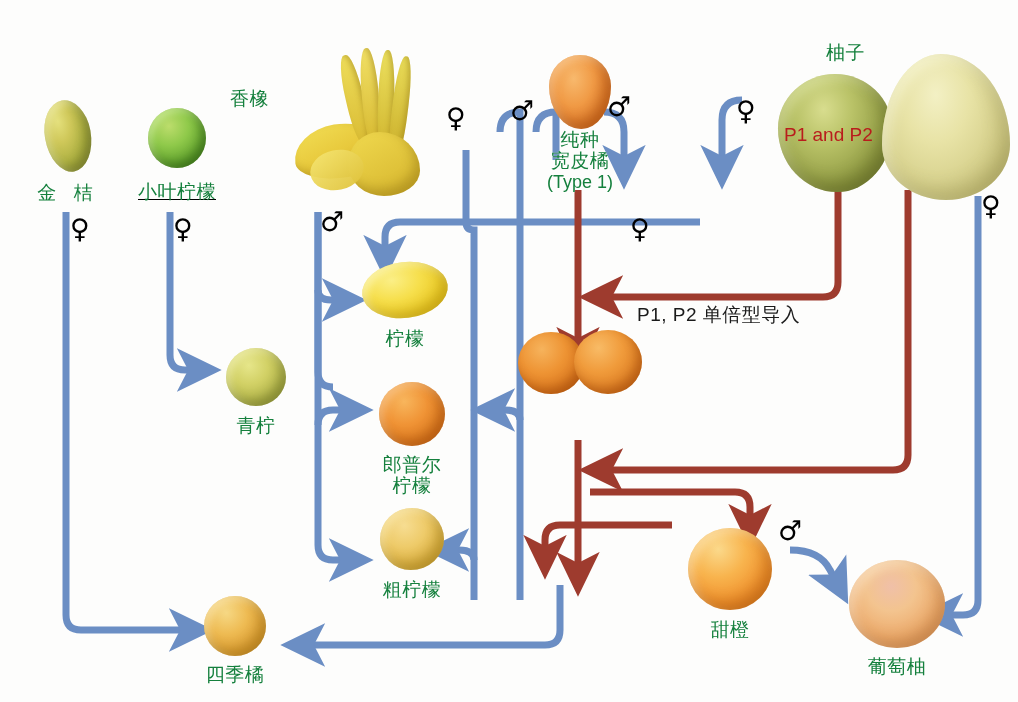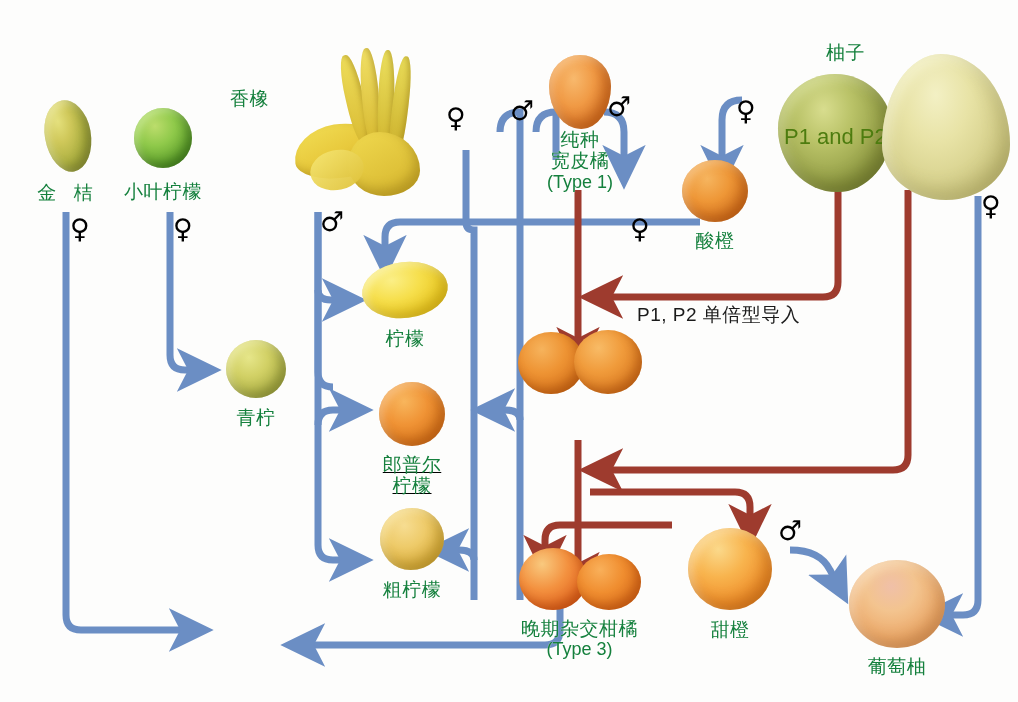--- a/index.html
+++ b/index.html
@@ -59,22 +59,22 @@
   }
   .anno {
     position: absolute;
     font-size: 19px;
     color: #1a1a1a;
     white-space: nowrap;
     letter-spacing: 0.5px;
   }
   .onfruit {
     position: absolute;
-    font-size: 22px;
-    color: #4d7c0f;
+    font-size: 19px;
+    color: #b91c1c;
     white-space: nowrap;
     font-family: "Liberation Sans", sans-serif;
   }
 </style>
 </head>
 <body>
 
 <div id="stage">
 
   <svg id="wires" viewBox="0 0 1018 702" xmlns="http://www.w3.org/2000/svg">
@@ -141,21 +141,21 @@
   </svg>
 
   <div class="node" style="left:16px; top:100px; width:104px;">
     <div class="fruit" style="width:46px;height:72px;border-radius:50% 50% 50% 50%/48% 48% 52% 52%;
                 background:radial-gradient(ellipse at 34% 28%, #e4e07c 0%, #cfc85a 28%, #a8ad3e 62%, #7d8a32 100%);
                 box-shadow:inset -5px -6px 10px rgba(70,70,20,.35), inset 4px 4px 8px rgba(255,255,210,.5);
                 transform:rotate(-10deg);"></div>
     <div class="label wide" style="margin-top:10px;">金  桔</div>
   </div>
 
-  <div class="node" style="left:110px; top:108px; width:106px;">
+  <div class="node" style="left:124px; top:108px; width:106px;text-decoration:underline;">
     <div class="fruit" style="width:58px;height:60px;border-radius:50%;
                 background:radial-gradient(circle at 36% 30%, #bcdd6c 0%, #8fc94a 35%, #5fa02c 70%, #3e7a1d 100%);
                 box-shadow:inset -5px -5px 9px rgba(30,70,10,.4), inset 4px 4px 7px rgba(240,255,200,.45);"></div>
     <div class="label" style="margin-top:13px;">小叶柠檬</div>
   </div>
 
   <div class="node" style="left:228px; top:40px; width:210px;">
     <div class="label" style="position:absolute; left:2px; top:48px;">香橡</div>
     <div class="fruit" style="position:absolute; left:60px; top:6px; width:140px; height:160px;">
       <div style="position:absolute;left:6px;top:78px;width:92px;height:54px;border-radius:48% 52% 46% 54%/60% 58% 42% 40%;
@@ -185,26 +185,20 @@
     <div class="fruit" style="width:62px;height:74px;border-radius:50% 50% 48% 52%/42% 42% 58% 58%;
                 background:radial-gradient(ellipse at 40% 32%, #f8b96d 0%, #f09a45 38%, #db7526 72%, #b55a18 100%);
                 box-shadow:inset -6px -7px 12px rgba(140,60,5,.4), inset 4px 4px 8px rgba(255,230,190,.5);"></div>
     <div class="label" style="">
       <span>纯种</span><br>
       <span>宽皮橘</span>
       <span class="sub">(Type 1)</span>
     </div>
   </div>
 
-  <div class="node" style="left:655px; top:160px; width:120px;">
-    <div class="fruit" style="width:66px;height:62px;border-radius:50%;
-                background:radial-gradient(circle at 38% 30%, #f6b55f 0%, #ee9737 38%, #d6741f 74%, #a85314 100%);
-                box-shadow:inset -6px -6px 11px rgba(140,60,5,.42), inset 4px 4px 8px rgba(255,232,192,.5);"></div>
-    <div class="label" style="margin-top:8px;">酸橙</div>
-  </div>
 
   <div class="node" style="left:778px; top:42px; width:232px;">
     <div class="label" style="position:absolute; left:48px; top:0px;">柚子</div>
     <div class="fruit" style="position:absolute; left:0px; top:32px; width:114px;height:118px;border-radius:50% 50% 48% 52%/46% 46% 54% 54%;
                 background:radial-gradient(ellipse at 40% 30%, #d8dd8e 0%, #b9c267 30%, #8f9a42 68%, #6b7530 100%);
                 box-shadow:inset -8px -9px 16px rgba(70,75,20,.4), inset 6px 6px 12px rgba(250,255,210,.42);"></div>
     <div class="onfruit" style="left:6px; top:82px;">P1 and P2</div>
     <div class="fruit" style="position:absolute; left:104px; top:12px; width:128px;height:146px;
                 border-radius:46% 54% 50% 50%/62% 62% 38% 38%;
                 background:radial-gradient(ellipse at 42% 28%, #f3f0c4 0%, #e8e3a6 32%, #d2cc86 70%, #b3ac63 100%);
@@ -212,28 +206,28 @@
   </div>
 
   <div class="node" style="left:340px; top:262px; width:130px;">
     <div class="fruit" style="width:86px;height:56px;border-radius:50% 50% 50% 50%/50% 50% 50% 50%;
                 background:radial-gradient(ellipse at 36% 30%, #fbef86 0%, #f6df4c 36%, #e8c51e 74%, #c7a40f 100%);
                 box-shadow:inset -6px -6px 11px rgba(150,120,10,.35), inset 4px 4px 9px rgba(255,255,220,.6);
                 transform:rotate(-7deg);"></div>
     <div class="label" style="margin-top:10px;">柠檬</div>
   </div>
 
-  <div class="node" style="left:196px; top:340px; width:120px;">
+  <div class="node" style="left:196px; top:348px; width:120px;">
     <div class="fruit" style="width:60px;height:58px;border-radius:50%;
                 background:radial-gradient(circle at 38% 30%, #e6e68a 0%, #d2d166 34%, #adb046 72%, #868c34 100%);
                 box-shadow:inset -6px -6px 10px rgba(80,85,25,.36), inset 4px 4px 8px rgba(255,255,215,.5);"></div>
     <div class="label" style="margin-top:9px;">青柠</div>
   </div>
 
-  <div class="node" style="left:352px; top:382px; width:120px;text-decoration:underline;">
+  <div class="node" style="left:352px; top:382px; width:120px;">
     <div class="fruit" style="width:66px;height:64px;border-radius:50%;
                 background:radial-gradient(circle at 38% 30%, #f8b65d 0%, #f09436 38%, #dc7a1e 74%, #b35a13 100%);
                 box-shadow:inset -6px -6px 11px rgba(140,60,5,.42), inset 4px 4px 8px rgba(255,230,190,.5);"></div>
     <div class="label" style="margin-top:8px;">
       <span>郎普尔</span><br>
       <span>柠檬</span>
     </div>
   </div>
 
   <div class="node" style="left:352px; top:508px; width:120px;">
@@ -247,49 +241,41 @@
     <div class="fruit" style="position:relative; width:124px; height:64px;">
       <div style="position:absolute;left:0;top:2px;width:66px;height:62px;border-radius:50%;
                   background:radial-gradient(circle at 36% 28%, #f6b35c 0%, #ee9434 38%, #d9761d 74%, #ad5712 100%);
                   box-shadow:inset -5px -6px 10px rgba(140,60,5,.42);"></div>
       <div style="position:absolute;left:56px;top:0px;width:68px;height:64px;border-radius:50%;
                   background:radial-gradient(circle at 36% 28%, #f8bb66 0%, #f09b3b 38%, #dc7c22 74%, #b05b14 100%);
                   box-shadow:inset -5px -6px 10px rgba(140,60,5,.42);"></div>
     </div>
   </div>
 
-  <div class="node" style="left:497px; top:548px; width:165px;">
-    <div class="fruit" style="position:relative; width:122px; height:62px;">
-      <div style="position:absolute;left:0;top:0px;width:68px;height:62px;border-radius:50%;
-                  background:radial-gradient(circle at 34% 26%, #f9c97e 0%, #f3913f 40%, #e2651f 76%, #b94a14 100%);
-                  box-shadow:inset -5px -6px 10px rgba(150,55,5,.42);"></div>
-      <div style="position:absolute;left:58px;top:6px;width:64px;height:56px;border-radius:50%;
-                  background:radial-gradient(circle at 36% 28%, #f9b05a 0%, #f08e30 40%, #dd711c 76%, #b05512 100%);
-                  box-shadow:inset -5px -6px 10px rgba(150,55,5,.42);"></div>
-    </div>
-    <div class="label" style="margin-top:8px;">
-      <span>晚期杂交柑橘</span>
-      <span class="sub">(Type 3)</span>
-    </div>
-  </div>
 
   <div class="node" style="left:836px; top:560px; width:122px;">
     <div class="fruit" style="width:96px;height:88px;border-radius:50%;
                 background:radial-gradient(circle at 44% 30%, #f0c0a8 0%, #f3c48f 30%, #edab6c 62%, #d4874a 100%);
                 box-shadow:inset -7px -8px 14px rgba(150,90,40,.34), inset 5px 5px 11px rgba(255,240,220,.55);"></div>
     <div class="label" style="margin-top:8px;">葡萄柚</div>
   </div>
 
   <div class="node" style="left:672px; top:528px; width:116px;">
     <div class="fruit" style="width:84px;height:82px;border-radius:50%;
                 background:radial-gradient(circle at 36% 26%, #fbd98b 0%, #f8b44e 34%, #f0902c 68%, #cf6c17 100%);
                 box-shadow:inset -7px -8px 13px rgba(150,75,8,.38), inset 5px 5px 10px rgba(255,240,200,.55);"></div>
     <div class="label" style="margin-top:9px;">甜橙</div>
   </div>
 
+  <div class="node" style="left:178px; top:596px; width:114px;">
+    <div class="fruit" style="width:62px;height:60px;border-radius:50%;
+                background:radial-gradient(circle at 36% 28%, #f6d884 0%, #eebb53 36%, #d99a2f 72%, #b07a1d 100%);
+                box-shadow:inset -6px -6px 11px rgba(140,100,15,.4), inset 4px 4px 8px rgba(255,245,205,.55);"></div>
+    <div class="label" style="margin-top:8px;">四季橘</div>
+  </div>
 
   <span class="sym" style="left:70px;  top:215px;">♀</span>
   <span class="sym" style="left:173px; top:215px;">♀</span>
   <span class="sym" style="left:320px; top:208px;">♂</span>
   <span class="sym" style="left:446px; top:104px;">♀</span>
   <span class="sym" style="left:510px; top:97px;">♂</span>
   <span class="sym" style="left:607px; top:93px;">♂</span>
   <span class="sym" style="left:736px; top:97px;">♀</span>
   <span class="sym" style="left:630px; top:215px;">♀</span>
   <span class="sym" style="left:981px; top:192px;">♀</span>

